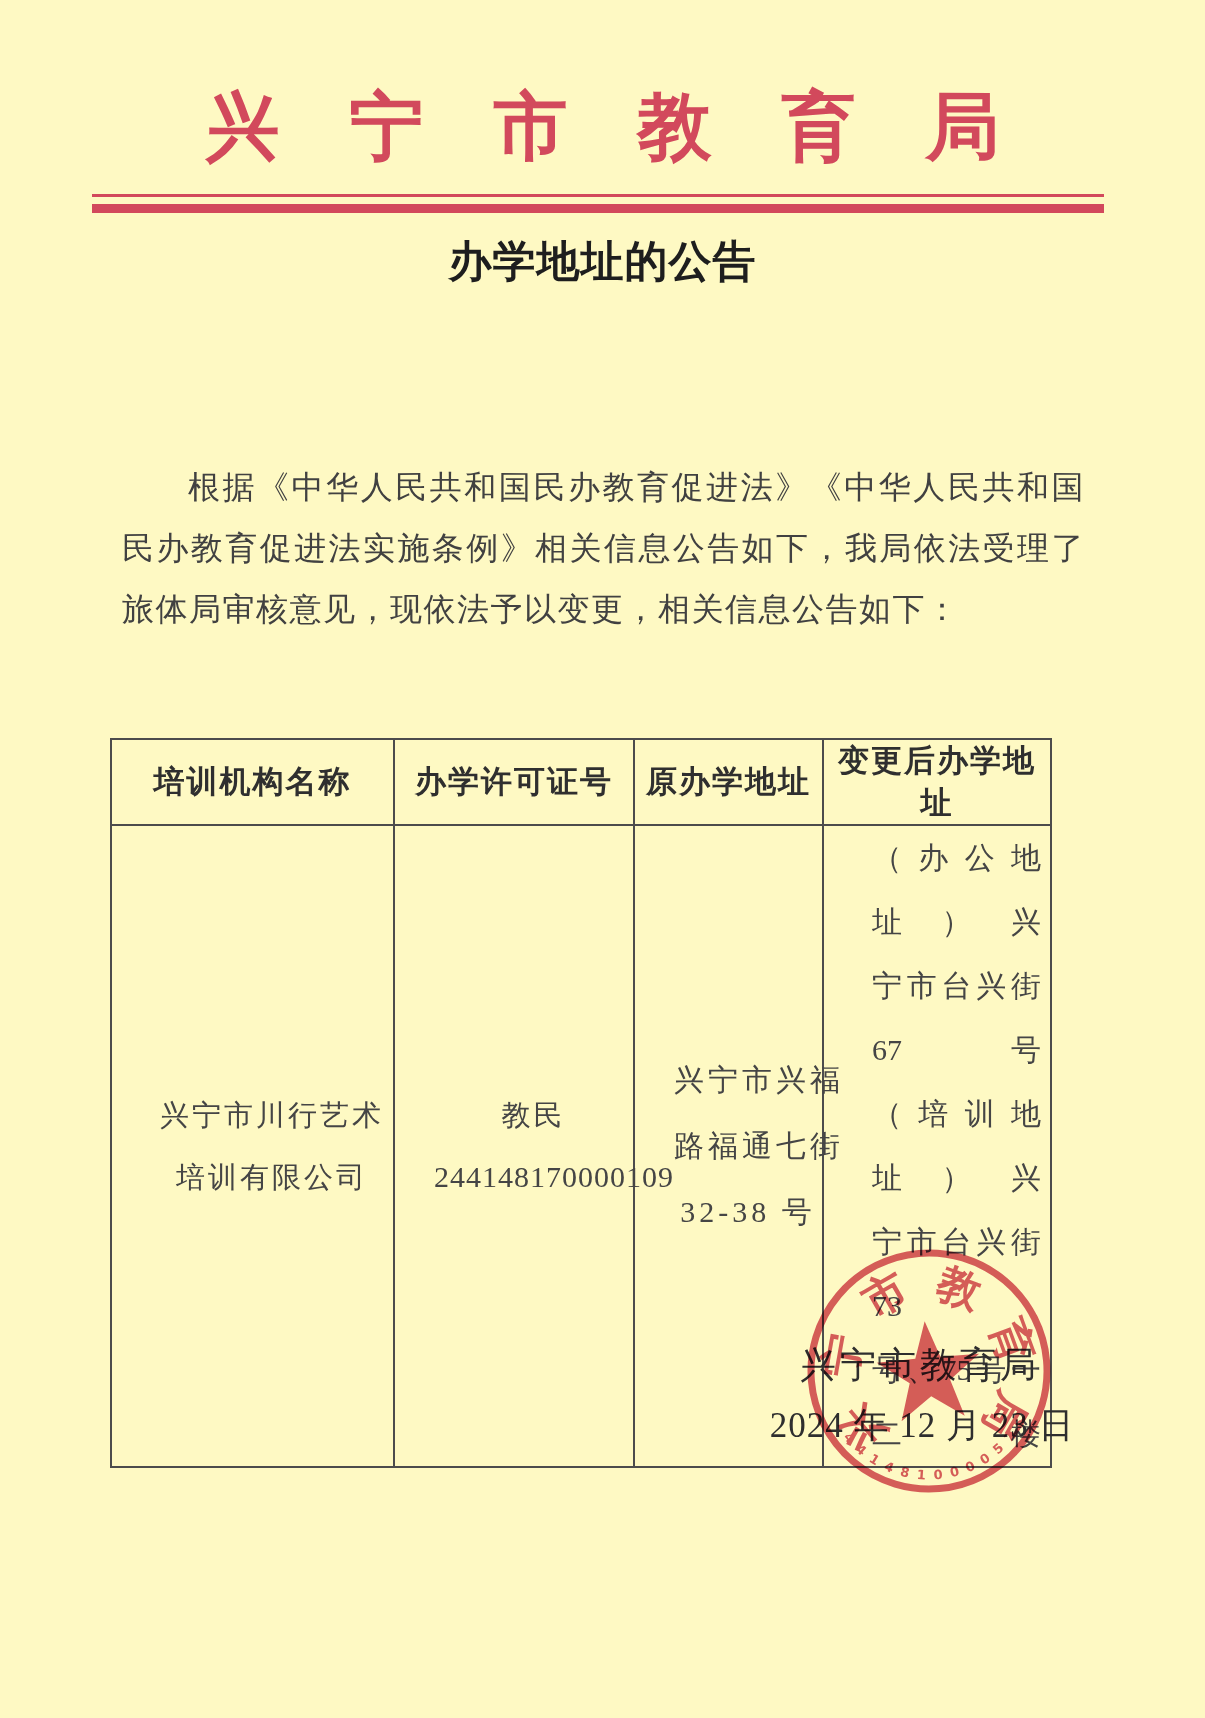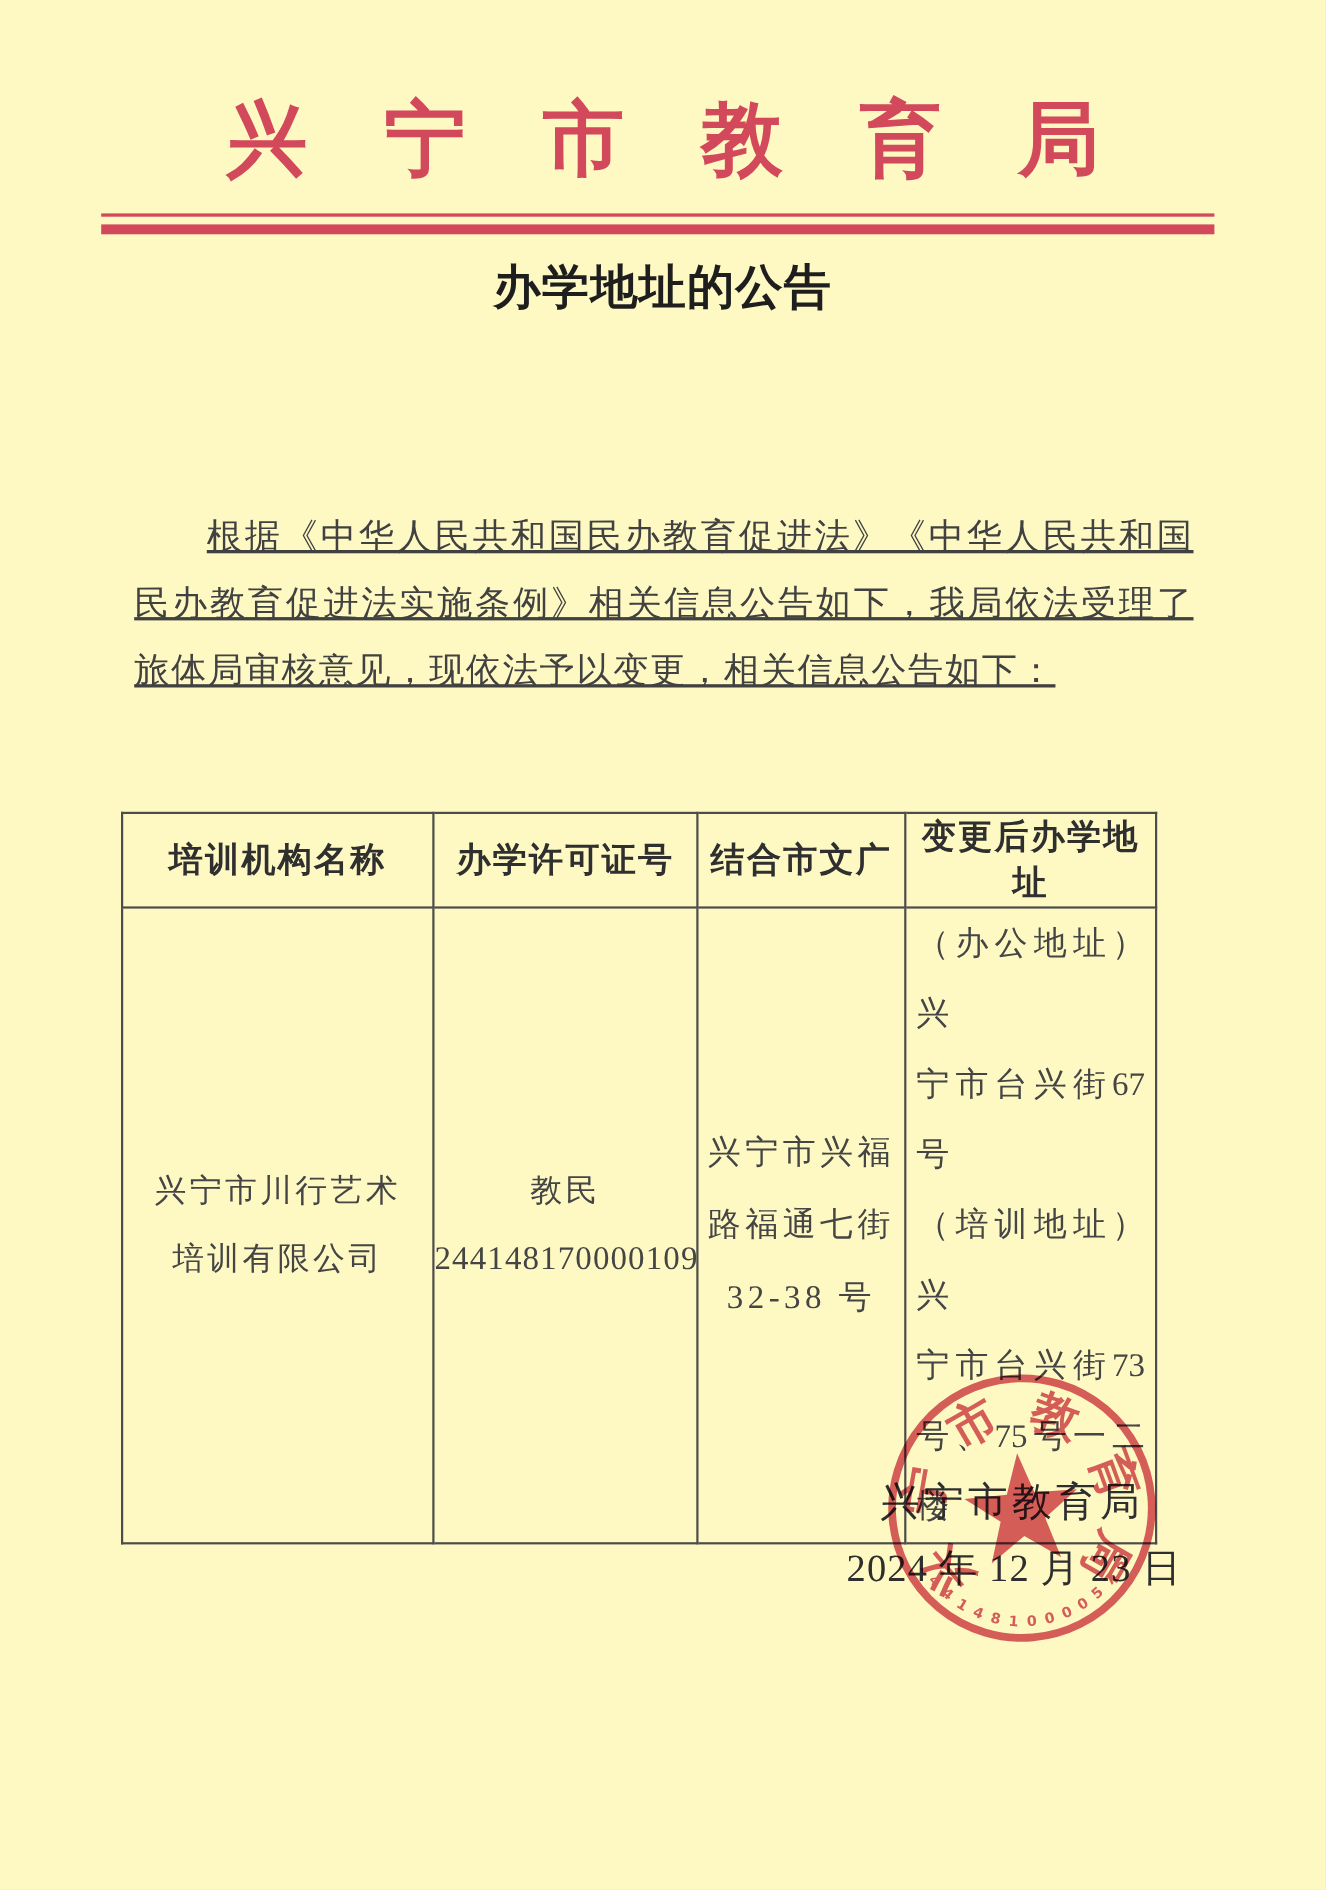--- a/index.html
+++ b/index.html
@@ -27,38 +27,38 @@
   .doc-title{
     position:absolute;left:0;top:228px;width:100%;
     text-align:center;color:#1e1e1e;font-weight:bold;
     font-size:43px;line-height:68px;letter-spacing:1px;
   }
   
   .body-paragraph{
     position:absolute;left:122px;top:457px;width:963px;
     font-size:32px;color:#414141;letter-spacing:1.5px;
   }
-  .bline{height:61px;line-height:61px;text-align:justify;text-align-last:justify;white-space:nowrap;text-decoration:underline;}
+  .bline{height:61px;line-height:61px;text-align:justify;text-align-last:justify;white-space:nowrap;}
   .bline.indent{padding-left:66px;}
   .bline.last{text-align:left;text-align-last:left;}
   
   .info-table{
     position:absolute;left:110px;top:738px;
     border-collapse:collapse;table-layout:fixed;
     width:940px;
   }
   .info-table td,.info-table th{
     border:2px solid #4c4c4c;
     vertical-align:middle;text-align:center;
     padding:0;color:#454545;
   }
   .info-table th{
     height:70px;font-size:31px;font-weight:600;letter-spacing:2px;color:#2f2f2f;
   }
-  .info-table td{height:323px;}
+  .info-table td{height:323px;padding-left:39px;}
   .cl{line-height:62px;font-size:29px;letter-spacing:3px;white-space:nowrap;}
   .cl-num{font-size:30px;letter-spacing:1px;}
   .cl3{line-height:66px;font-size:30px;letter-spacing:4px;white-space:nowrap;}
   .cl4{line-height:64px;font-size:30px;padding:0 9px;
        text-align:justify;text-align-last:justify;}
   
   .sig-agency{
     position:absolute;left:760px;top:1341px;width:320px;
     text-align:center;font-size:36px;color:#2e2e2e;letter-spacing:4px;white-space:nowrap;
   }
@@ -99,21 +99,21 @@
     <colgroup>
       <col style="width:283px">
         <col style="width:240px">
         <col style="width:189px">
         <col style="width:228px">
     </colgroup>
     <tbody>
         <tr>
       <th>培训机构名称</th>
       <th>办学许可证号</th>
-      <th>结合市文广</th>
+      <th>原办学地址</th>
       <th>变更后办学地址</th>
     </tr>
     <tr>
       <td>
         <div class="cl">兴宁市川行艺术</div>
         <div class="cl">培训有限公司</div>
       </td>
       <td>
         <div class="cl">教民</div>
         <div class="cl cl-num">244148170000109</div>

